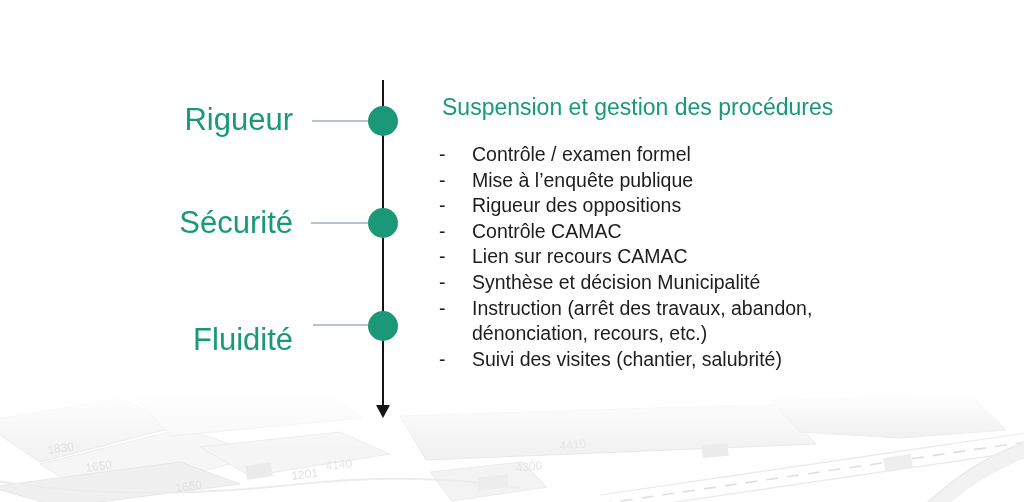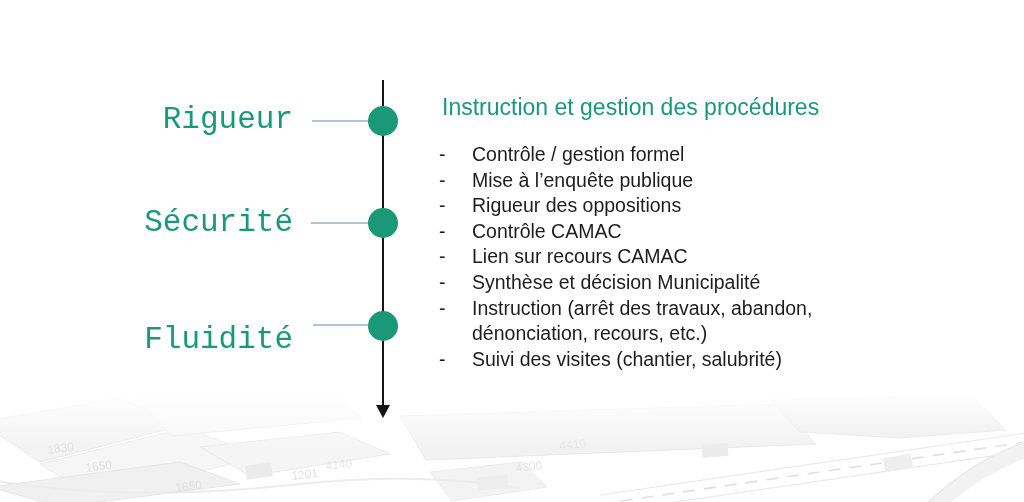--- a/index.html
+++ b/index.html
@@ -57,21 +57,20 @@
   .dot.d0 { left:368px; top:106px; }
   .dot.d1 { left:368px; top:208px; }
   .dot.d2 { left:368px; top:311px; }
 
   .tl-label {
     position:absolute; left:55px; width:238px;
     text-align:right;
     font-size:31px; line-height:34px;
     color:#18997a;
     white-space:nowrap;
-    font-family:Liberation Mono, monospace;
   }
   .tl-label.t0 { top:103px; }
   .tl-label.t1 { top:206px; }
   .tl-label.t2 { top:323px; }
 
   
   .content-title {
     position:absolute; left:442px; top:93px;
     margin:0;
     font-size:23px; line-height:28px;
@@ -147,26 +146,26 @@
   <div class="connector c2"></div>
 
   <div class="dot d0"></div>
   <div class="dot d1"></div>
   <div class="dot d2"></div>
 
   <div class="tl-label t0">Rigueur</div>
   <div class="tl-label t1">Sécurité</div>
   <div class="tl-label t2">Fluidité</div>
 
-  <h1 class="content-title">Instruction et gestion des procédures</h1>
+  <h1 class="content-title">Suspension et gestion des procédures</h1>
 
   <ul class="bullet-list">
     <li>
       <span class="dash">-</span>
-      <span class="txt">Contrôle / gestion formel</span>
+      <span class="txt">Contrôle / examen formel</span>
     </li>
     <li>
       <span class="dash">-</span>
       <span class="txt">Mise à l’enquête publique</span>
     </li>
     <li>
       <span class="dash">-</span>
       <span class="txt">Rigueur des oppositions</span>
     </li>
     <li>

